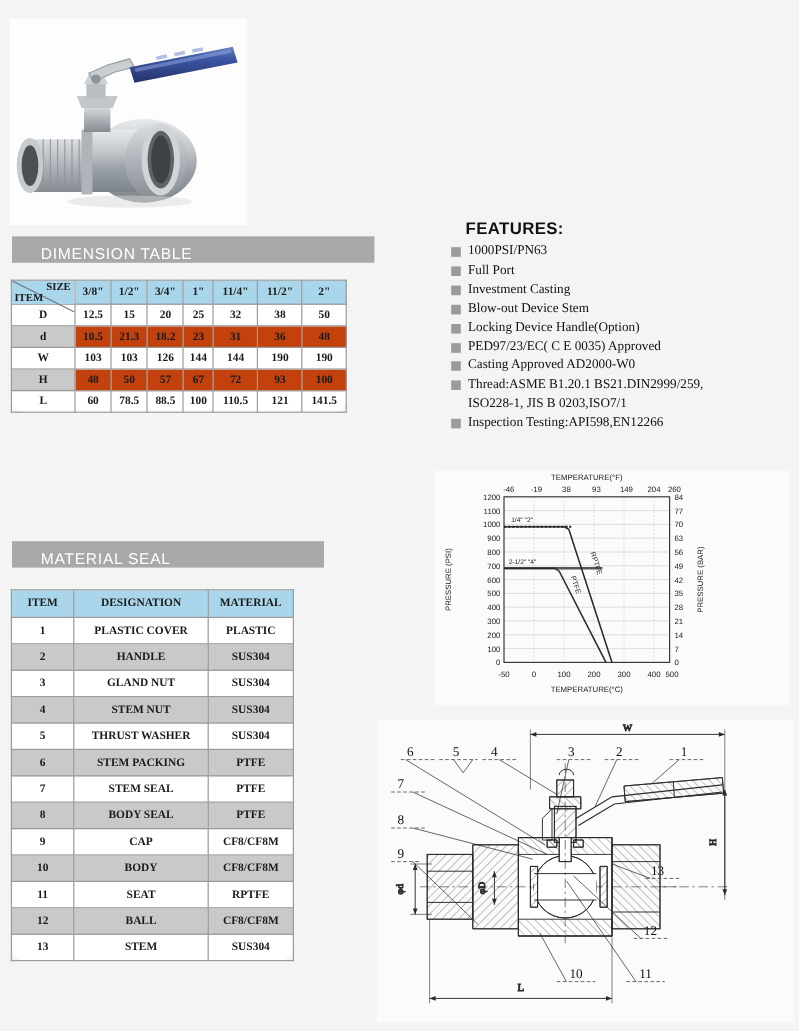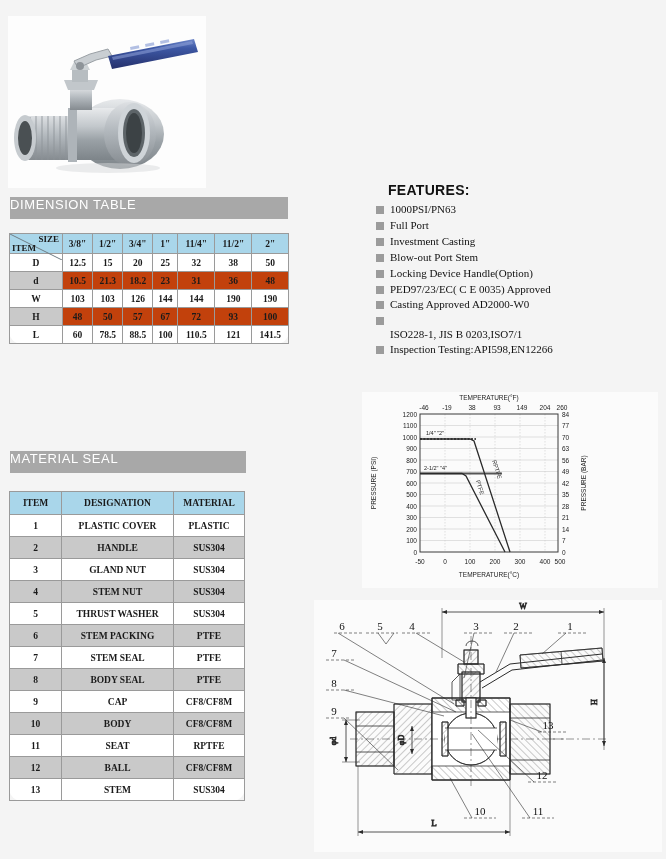--- a/index.html
+++ b/index.html
@@ -13,21 +13,21 @@
   .page{position:absolute;inset:0;background:#f4f4f4;}
 
   
   .photo-box{position:absolute;left:8px;top:16px;width:198px;height:172px;background:#fdfdfd;overflow:hidden;}
   .photo-svg{display:block;width:100%;height:100%;}
 
   
   .banner{
     position:absolute;height:22px;background:#a8a8a8;
     color:#ffffff;font-size:13px;letter-spacing:.6px;
-    display:flex;align-items:flex-start;
+    display:flex;align-items:flex-end;padding-left:24px;
     font-family:"Liberation Sans",sans-serif;
   }
   #dim-banner{left:10px;top:197px;width:278px;}
   #mat-banner{left:10px;top:451px;width:236px;}
 
   
   table{border-collapse:collapse;position:absolute;background:#fff;border-radius:13px;}
   td,th{border:1px solid #9a9a9a;text-align:center;font-family:"Liberation Serif",serif;
         color:#1a1a1a;font-weight:bold;}
 
@@ -303,36 +303,37 @@
     <div class="feat">
       <span class="bullet"></span>
       <span class="feat-text">Full  Port</span>
     </div>
     <div class="feat">
       <span class="bullet"></span>
       <span class="feat-text">Investment Casting</span>
     </div>
     <div class="feat">
       <span class="bullet"></span>
-      <span class="feat-text">Blow-out Port Stem</span>
+      <span class="feat-text">Blow-out Device Stem</span>
     </div>
     <div class="feat">
       <span class="bullet"></span>
       <span class="feat-text">Locking Device Handle(Option)</span>
     </div>
     <div class="feat">
       <span class="bullet"></span>
       <span class="feat-text">PED97/23/EC( C E 0035) Approved</span>
     </div>
     <div class="feat">
       <span class="bullet"></span>
       <span class="feat-text">Casting Approved AD2000-W0</span>
     </div>
     <div class="feat">
       <span class="bullet"></span>
+      <span class="feat-text">Thread:ASME B1.20.1 BS21.DIN2999/259,</span>
     </div>
     <div class="feat-cont">ISO228-1, JIS B 0203,ISO7/1</div>
     <div class="feat" style="margin-top:2px">
       <span class="bullet"></span>
       <span class="feat-text">Inspection Testing:API598,EN12266</span>
     </div>
   </div>
 
   <div id="chart-wrap">
     <svg id="chart-svg" width="296" height="196" viewBox="0 0 296 196">

